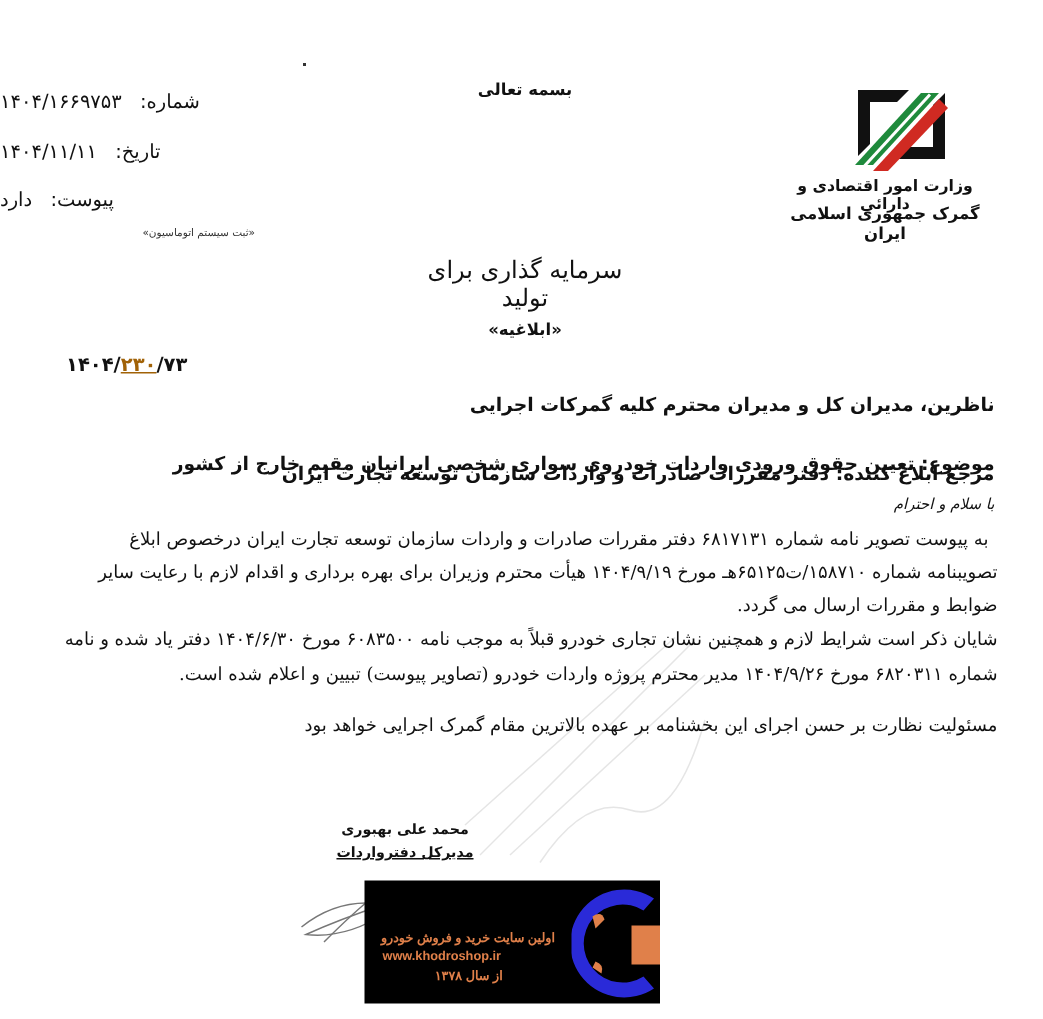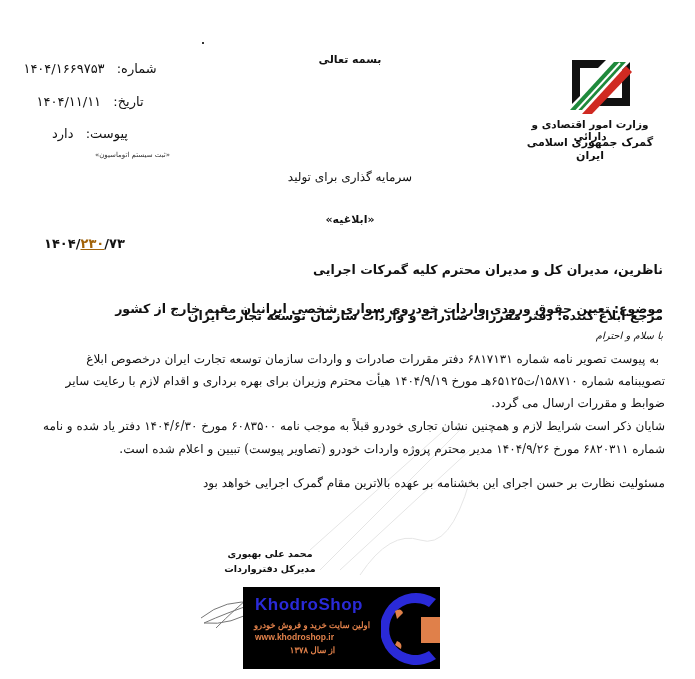--- a/index.html
+++ b/index.html
@@ -2,21 +2,21 @@
 <html><head>
   <meta charset="utf-8">
   <style>
     html, body { margin: 0; padding: 0; }
     body {
       width: 695px; height: 679px; background: #ffffff; position: relative; overflow: hidden;
       font-family: "DejaVu Sans", sans-serif; color: #111;
     }
     .abs { position: absolute; }
     .rtl { direction: rtl; unicode-bidi: embed; }
-    .meta-row { position: absolute; left: 0; width: 180px; text-align: center; direction: rtl; font-size: 13px; white-space: nowrap; }
+    .meta-row { position: absolute; left: 0; width: 180px; text-align: left; direction: rtl; font-size: 13px; white-space: nowrap; }
     .meta-label { margin-left: 8px; }
     .meta-value { font-family: "DejaVu Sans", sans-serif; }
     .bold { font-weight: bold; }
     .para { position: absolute; right: 30px; direction: rtl; text-align: right; font-size: 12px; white-space: nowrap; font-family: "DejaVu Serif", serif; }
     .header-line { position: absolute; right: 32px; direction: rtl; text-align: right; font-size: 12.5px; font-weight: bold; white-space: nowrap; }
     .logo-box { position: absolute; left: 568px; top: 50px; width: 66px; height: 66px; }
     .promo { position: absolute; left: 243px; top: 587px; width: 197px; height: 82px; background: #000; }
     .promo-title { position: absolute; left: 12px; top: 8px; font-size: 17px; font-weight: bold; color: #2a2ad8; font-family: "Liberation Sans", sans-serif; letter-spacing: 0.5px; }
     .promo-line { position: absolute; left: 12px; font-size: 8.5px; font-weight: bold; color: #e0804a; font-family: "Liberation Sans", sans-serif; white-space: nowrap; }
     .signature-svg { position: absolute; left: 196px; top: 578px; }
@@ -56,51 +56,50 @@
 <div class="meta-row" style="top:94px;">
   <span class="meta-label">تاریخ:</span>
   <span class="meta-value">۱۴۰۴/۱۱/۱۱</span>
 </div>
 <div class="meta-row" style="top:126px;">
   <span class="meta-label">پیوست:</span>
   <span>دارد</span>
 </div>
 <div class="abs rtl" style="left:60px; top:151px; width:110px; text-align:right; font-size:7px; color:#333;">«ثبت سیستم اتوماسیون»</div>
 
-<div class="abs rtl" style="left:270px; top:170px; width:160px; text-align:center; font-size:12px; font-family:'DejaVu Serif', serif;">سرمایه گذاری برای تولید</div>
+<div class="abs rtl" style="left:270px; top:170px; width:160px; text-align:center; font-size:16px; font-family:'DejaVu Serif', serif;">سرمایه گذاری برای تولید</div>
 
 <div class="abs rtl bold" style="left:300px; top:213px; width:100px; text-align:center; font-size:11px;">«ابلاغیه»</div>
 
 <div class="abs bold" style="left:44px; top:236px; font-size:13px; white-space:nowrap; direction:ltr;">
   <span>۱۴۰۴/</span><span style="color:#a16207;text-decoration:underline;">۲۳۰</span><span>/۷۳</span>
 </div>
 
 <div class="header-line" style="top:262px;">ناظرین، مدیران کل و مدیران محترم کلیه گمرکات اجرایی</div>
 <div class="header-line" style="top:285px;margin-top:16px;">موضوع: تعیین حقوق ورودی واردات خودروی سواری شخصی ایرانیان مقیم خارج از کشور</div>
 <div class="header-line" style="top:308px;">مرجع ابلاغ کننده: دفتر مقررات صادرات و واردات سازمان توسعه تجارت ایران</div>
 <div class="abs rtl" style="right:32px; top:330px; font-size:10px; font-style:italic; font-family:'DejaVu Serif', serif;">با سلام و احترام</div>
 
 <div class="para" style="top:352px; right:36px;">به پیوست تصویر نامه شماره ۶۸۱۷۱۳۱ دفتر مقررات صادرات و واردات سازمان توسعه تجارت ایران درخصوص ابلاغ</div>
 <div class="para" style="top:374px;">تصویبنامه شماره ۱۵۸۷۱۰/ت۶۵۱۲۵هـ مورخ ۱۴۰۴/۹/۱۹ هیأت محترم وزیران برای بهره برداری و اقدام لازم با رعایت سایر</div>
 <div class="para" style="top:396px;">ضوابط و مقررات ارسال می گردد.</div>
 <div class="para" style="top:419px;">شایان ذکر است شرایط لازم و همچنین نشان تجاری خودرو قبلاً به موجب نامه  ۶۰۸۳۵۰۰ مورخ ۱۴۰۴/۶/۳۰ دفتر یاد شده و  نامه</div>
 <div class="para" style="top:442px;">شماره ۶۸۲۰۳۱۱ مورخ ۱۴۰۴/۹/۲۶ مدیر محترم پروژه واردات خودرو (تصاویر پیوست) تبیین و اعلام شده است.</div>
 <div class="para" style="top:476px;">مسئولیت نظارت بر حسن اجرای این بخشنامه بر عهده بالاترین مقام گمرک اجرایی خواهد بود</div>
 
 <div class="abs rtl bold" style="left:220px; top:548px; width:100px; text-align:center; font-size:9.5px;">محمد علی بهبوری</div>
-<div class="abs rtl bold" style="left:220px; top:563px; width:100px; text-align:center; font-size:9.5px;">مدیرکل دفترواردات</div>
+<div class="abs rtl bold" style="left:220px; top:563px; width:100px; text-align:center; font-size:9.5px;text-decoration:underline;">مدیرکل دفترواردات</div>
 <svg class="signature-svg" width="70" height="60" viewBox="0 0 70 60">
   <g stroke="#777" fill="none" stroke-width="1">
     <path d="M5 40 Q30 20 60 25 Q30 35 8 45 Q35 48 62 30"></path>
     <path d="M20 50 Q40 30 55 18"></path>
   </g>
 </svg>
 
 <div class="promo">
-  <div class="promo-title">KhodroShop</div>
   <div class="promo-line rtl" style="top:33px; width:115px; text-align:center;">اولین سایت خرید و فروش خودرو</div>
   <div class="promo-line" style="top:45px;">www.khodroshop.ir</div>
   <div class="promo-line rtl" style="top:58px; width:115px; text-align:center;">از سال ۱۳۷۸</div>
   <svg class="abs" style="left:138px; top:2px;" width="59" height="80" viewBox="0 0 59 80">
     <path d="M55 10 A36 36 0 1 0 55 70 L48 62 A26 26 0 1 1 48 18 Z" fill="#2a2ad8"></path>
     <rect x="40" y="28" width="19" height="26" fill="#e0804a"></rect>
     <path d="M14 22 Q20 18 22 24 L16 30 Z" fill="#e0804a"></path>
     <path d="M16 52 Q22 54 20 60 L14 56 Z" fill="#e0804a"></path>
   </svg>
 </div>

